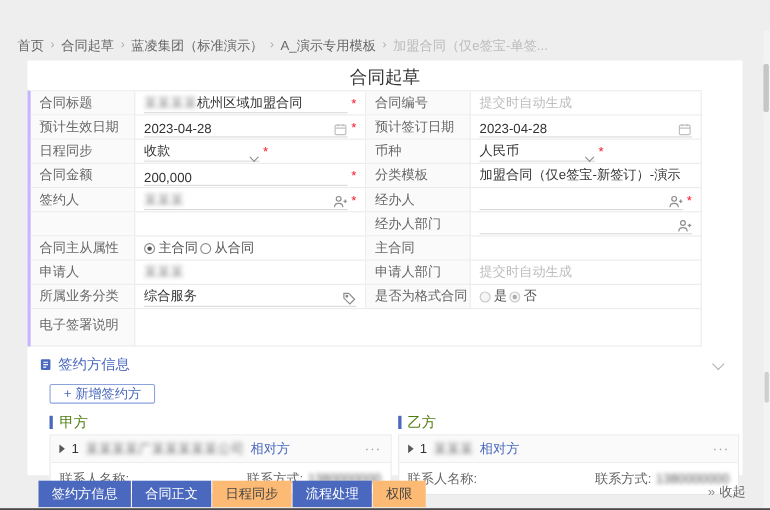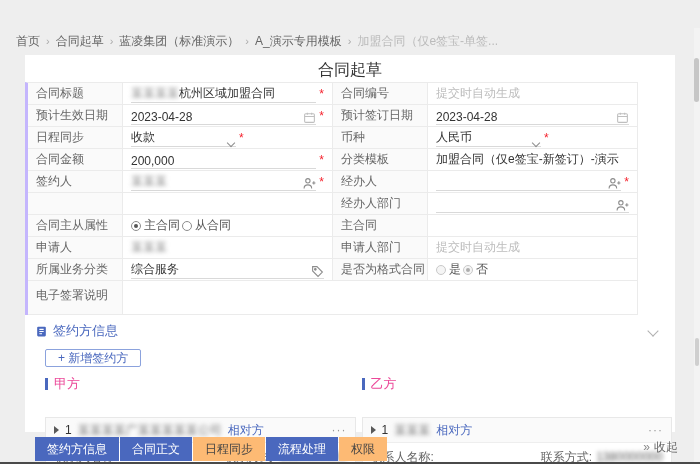--- a/index.html
+++ b/index.html
@@ -50,21 +50,21 @@
   .radio.dis.checked::after{background:#adadad;}
   
   .sec-head{display:flex;align-items:center;margin:7px 10px 0 10px;}
   .sec-title{color:#4a68be;font-size:13px;margin-left:5px;}
   .sec-chev{margin-left:auto;width:7px;height:7px;border-right:1px solid #b0b0b0;border-bottom:1px solid #b0b0b0;
     transform:rotate(45deg);cursor:pointer;margin-right:8px;}
   .add-btn{margin:9px 0 8px 20px;height:18px;padding:0 12px;background:#fff;border:1px solid #8ba2dd;
     border-radius:2px;color:#4a68be;font-size:12px;cursor:pointer;font-family:inherit;}
   .parties{display:flex;gap:6px;margin:0 3px 0 20px;}
   .party{flex:1;min-width:0;}
-  .party-heading{display:flex;align-items:center;font-size:13px;color:#ec4899;margin-bottom:24px;}
+  .party-heading{display:flex;align-items:center;font-size:13px;color:#4d7c0f;margin-bottom:2px;}
   .party-bar{width:3px;height:12px;background:#4a68be;margin-right:6px;}
   .party-card{border:1px solid #e8e8e8;background:#fff;}
   .pc-head{height:24px;background:#fafafa;border-bottom:1px solid #eeeeee;display:flex;align-items:center;
     padding:0 8px;gap:6px;white-space:nowrap;overflow:hidden;}
   .tri{width:0;height:0;border-left:5px solid #595959;border-top:4px solid transparent;
     border-bottom:4px solid transparent;cursor:pointer;flex:0 0 auto;}
   .pc-index{color:#333;}
   .pc-name{color:#777;max-width:150px;overflow:hidden;}
   .pc-tag{color:#4a68be;cursor:pointer;}
   .pc-more{margin-left:auto;color:#999;letter-spacing:1px;cursor:pointer;}

